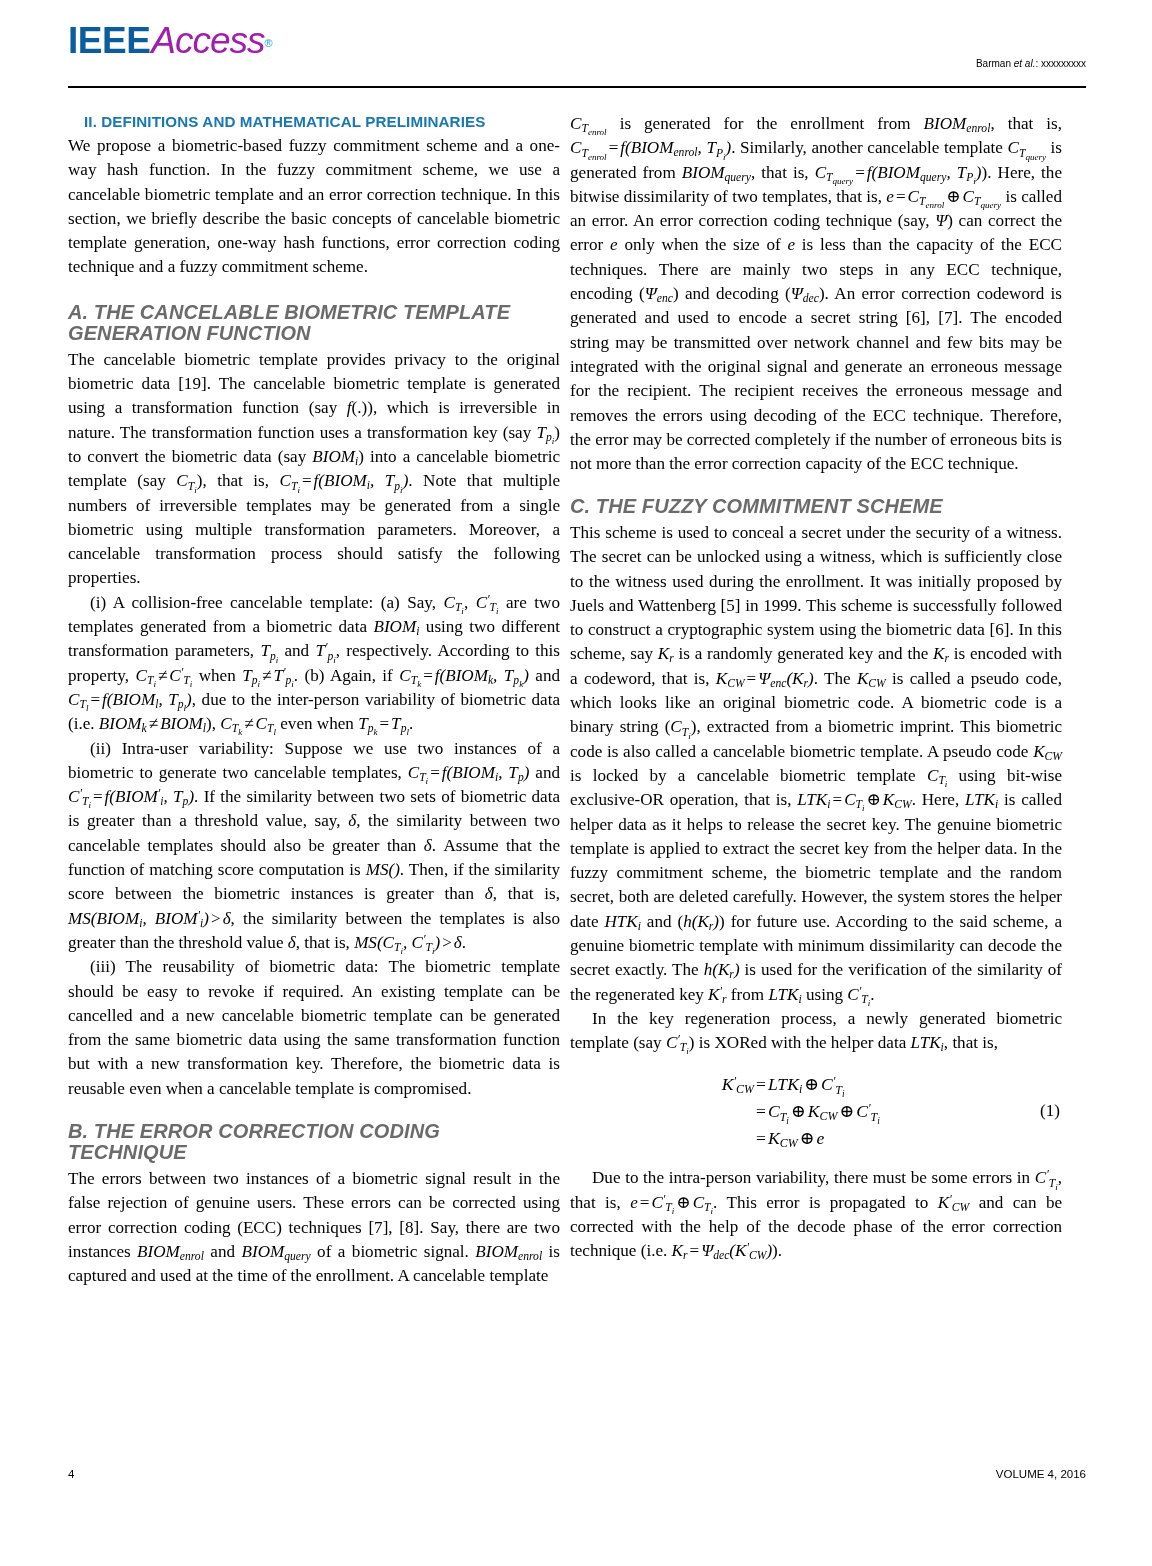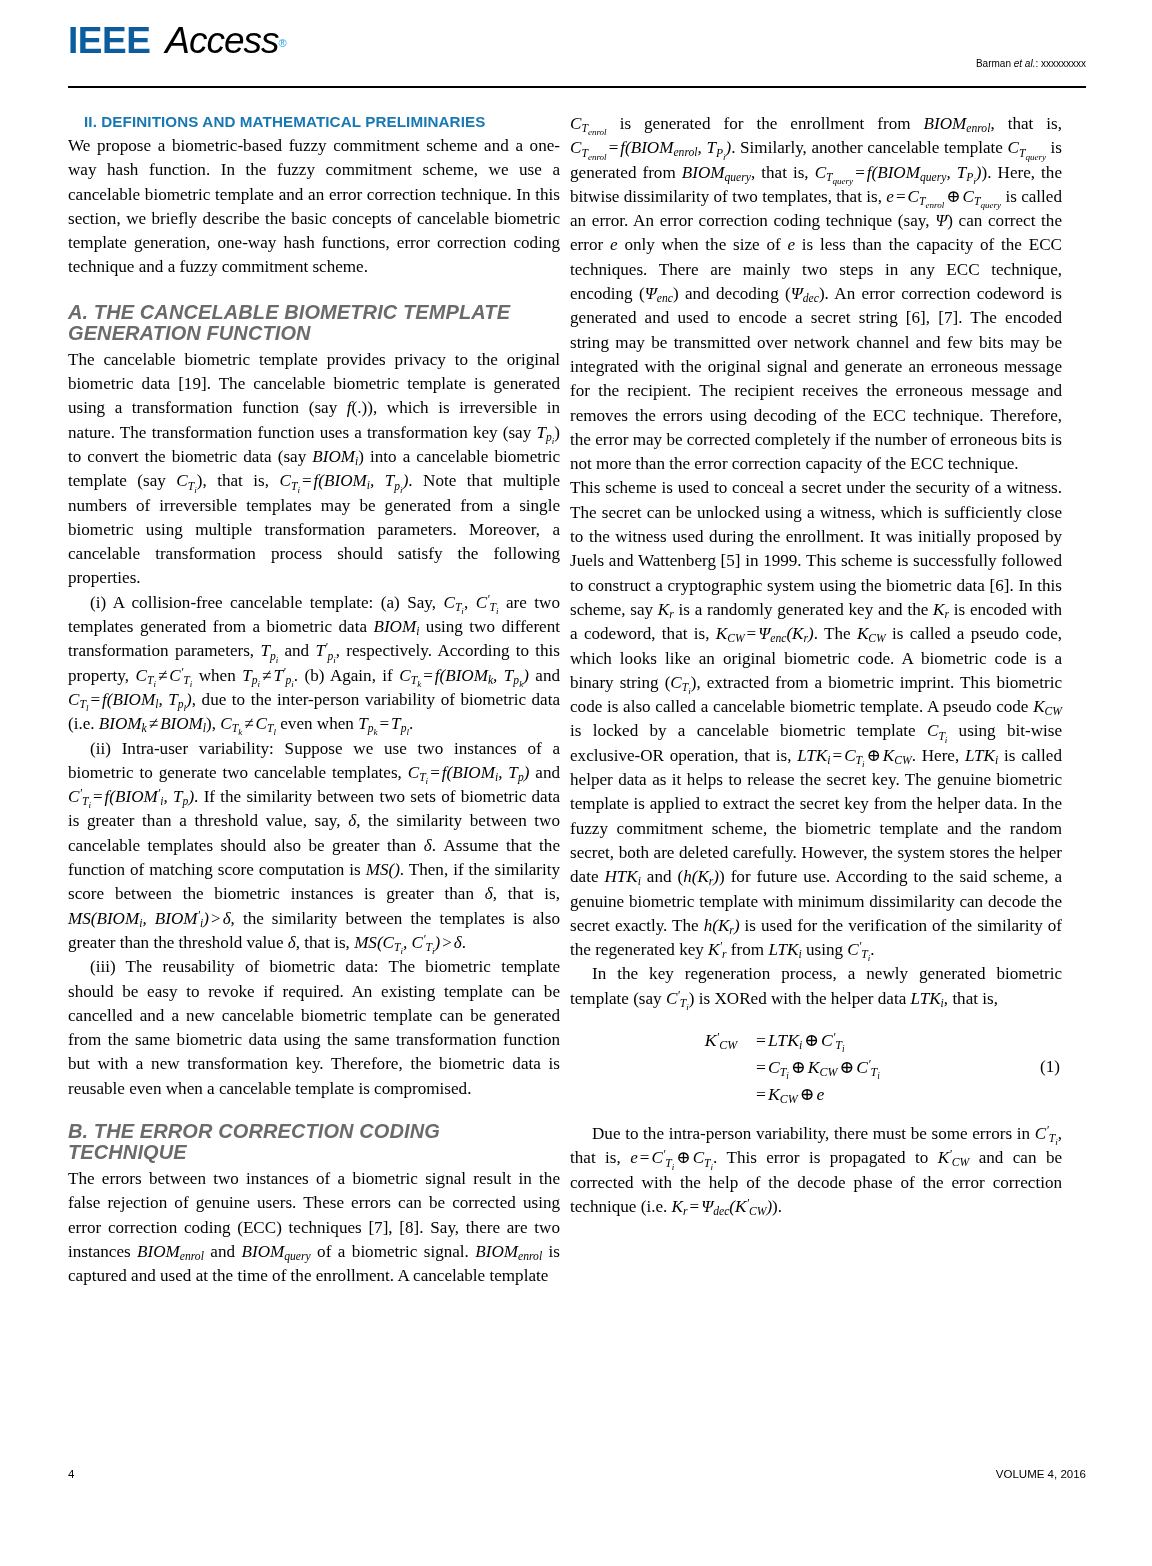--- a/index.html
+++ b/index.html
@@ -37,22 +37,22 @@
     font-size: 37px;
     font-weight: bold;
     letter-spacing: -0.5px;
     color: #0b5d9e;
   }
   .logo-access {
     font-size: 37px;
     font-style: italic;
     font-weight: normal;
     letter-spacing: -1px;
-    color: #000000;
-    margin-left: 15px;
+    color: #a21caf;
+    margin-left: 1px;
   }
   .logo-tm {
     font-size: 11px;
     color: #22a3dd;
     vertical-align: super;
   }
   .running-head {
     position: absolute;
     right: 0;
     top: 36px;
@@ -141,21 +141,21 @@
   .eqlines {
     display: inline-block;
     margin-left: 118px;
     font-size: 17.6px;
     line-height: 27px;
   }
   .eqline { white-space: nowrap; }
   .eqline .lhs {
     display: inline-block;
     min-width: 66px;
-    text-align: center;
+    text-align: right;
   }
   .eqnum {
     position: absolute;
     right: 2px;
     top: 28px;
     font-size: 17.1px;
   }
 
   
   .footer {
@@ -202,20 +202,21 @@
     <h3 class="sub-head">B.  THE ERROR CORRECTION CODING TECHNIQUE</h3>
 
     <p class="para"><span>The errors between two instances of a biometric signal result in the false rejection of genuine users. These errors can be corrected using error correction coding (ECC) techniques [7], [8]. Say, there are two instances </span><span class="m">BIOM<sub>enrol</sub></span><span> and </span><span class="m">BIOM<sub>query</sub></span><span> of a biometric signal. </span><span class="m">BIOM<sub>enrol</sub></span><span> is captured and used at the time of the enrollment. A cancelable template </span></p>
 
   </div>
 
   <div class="col col-right">
 
     <p class="para"><span class="m">C<sub>T<sub>enrol</sub></sub></span><span> is generated for the enrollment from </span><span class="m">BIOM<sub>enrol</sub></span><span>, that is, </span><span class="m">C<sub>T<sub>enrol</sub></sub><span class="op">=</span>f(BIOM<sub>enrol</sub>, T<sub>P<sub>i</sub></sub>)</span><span>. Similarly, another cancelable template </span><span class="m">C<sub>T<sub>query</sub></sub></span><span> is generated from </span><span class="m">BIOM<sub>query</sub></span><span>, that is, </span><span class="m">C<sub>T<sub>query</sub></sub><span class="op">=</span>f(BIOM<sub>query</sub>, T<sub>P<sub>i</sub></sub>)</span><span>). Here, the bitwise dissimilarity of two templates, that is, </span><span class="m">e<span class="op">=</span>C<sub>T<sub>enrol</sub></sub><span class="op">⊕</span>C<sub>T<sub>query</sub></sub></span><span> is called an error. An error correction coding technique (say, </span><span class="m">Ψ</span><span>) can correct the error </span><span class="m">e</span><span> only when the size of </span><span class="m">e</span><span> is less than the capacity of the ECC techniques. There are mainly two steps in any ECC technique, encoding (</span><span class="m">Ψ<sub>enc</sub></span><span>) and decoding (</span><span class="m">Ψ<sub>dec</sub></span><span>). An error correction codeword is generated and used to encode a secret string [6], [7]. The encoded string may be transmitted over network channel and few bits may be integrated with the original signal and generate an erroneous message for the recipient. The recipient receives the erroneous message and removes the errors using decoding of the ECC technique. Therefore, the error may be corrected completely if the number of erroneous bits is not more than the error correction capacity of the ECC technique.</span></p>
 
+    <h3 class="sub-head">C.  THE FUZZY COMMITMENT SCHEME</h3>
 
     <p class="para"><span>This scheme is used to conceal a secret under the security of a witness. The secret can be unlocked using a witness, which is sufficiently close to the witness used during the enrollment. It was initially proposed by Juels and Wattenberg [5] in 1999. This scheme is successfully followed to construct a cryptographic system using the biometric data [6]. In this scheme, say </span><span class="m">K<sub>r</sub></span><span> is a randomly generated key and the </span><span class="m">K<sub>r</sub></span><span> is encoded with a codeword, that is, </span><span class="m">K<sub>CW</sub><span class="op">=</span>Ψ<sub>enc</sub>(K<sub>r</sub>)</span><span>. The </span><span class="m">K<sub>CW</sub></span><span> is called a pseudo code, which looks like an original biometric code. A biometric code is a binary string (</span><span class="m">C<sub>T<sub>i</sub></sub></span><span>), extracted from a biometric imprint. This biometric code is also called a cancelable biometric template. A pseudo code </span><span class="m">K<sub>CW</sub></span><span> is locked by a cancelable biometric template </span><span class="m">C<sub>T<sub>i</sub></sub></span><span> using bit-wise exclusive-OR operation, that is, </span><span class="m">LTK<sub>i</sub><span class="op">=</span>C<sub>T<sub>i</sub></sub><span class="op">⊕</span>K<sub>CW</sub></span><span>. Here, </span><span class="m">LTK<sub>i</sub></span><span> is called helper data as it helps to release the secret key. The genuine biometric template is applied to extract the secret key from the helper data. In the fuzzy commitment scheme, the biometric template and the random secret, both are deleted carefully. However, the system stores the helper date </span><span class="m">HTK<sub>i</sub></span><span> and (</span><span class="m">h(K<sub>r</sub>)</span><span>) for future use. According to the said scheme, a genuine biometric template with minimum dissimilarity can decode the secret exactly. The </span><span class="m">h(K<sub>r</sub>)</span><span> is used for the verification of the similarity of the regenerated key </span><span class="m">K<sup>′</sup><sub>r</sub></span><span> from </span><span class="m">LTK<sub>i</sub></span><span> using </span><span class="m">C<sup>′</sup><sub>T<sub>i</sub></sub></span><span>.</span></p>
 
     <p class="para indent"><span>In the key regeneration process, a newly generated biometric template (say </span><span class="m">C<sup>′</sup><sub>T<sub>i</sub></sub></span><span>) is XORed with the helper data </span><span class="m">LTK<sub>i</sub></span><span>, that is,</span></p>
 
     <div class="eqwrap">
       <div class="eqlines">
         <div class="eqline"><span class="m lhs">K<sup>′</sup><sub>CW</sub></span><span class="op">=</span><span class="m">LTK<sub>i</sub><span class="op">⊕</span>C<sup>′</sup><sub>T<sub>i</sub></sub></span></div>
         <div class="eqline"><span class="m lhs"></span><span class="op">=</span><span class="m">C<sub>T<sub>i</sub></sub><span class="op">⊕</span>K<sub>CW</sub><span class="op">⊕</span>C<sup>′</sup><sub>T<sub>i</sub></sub></span></div>
         <div class="eqline"><span class="m lhs"></span><span class="op">=</span><span class="m">K<sub>CW</sub><span class="op">⊕</span>e</span></div>

